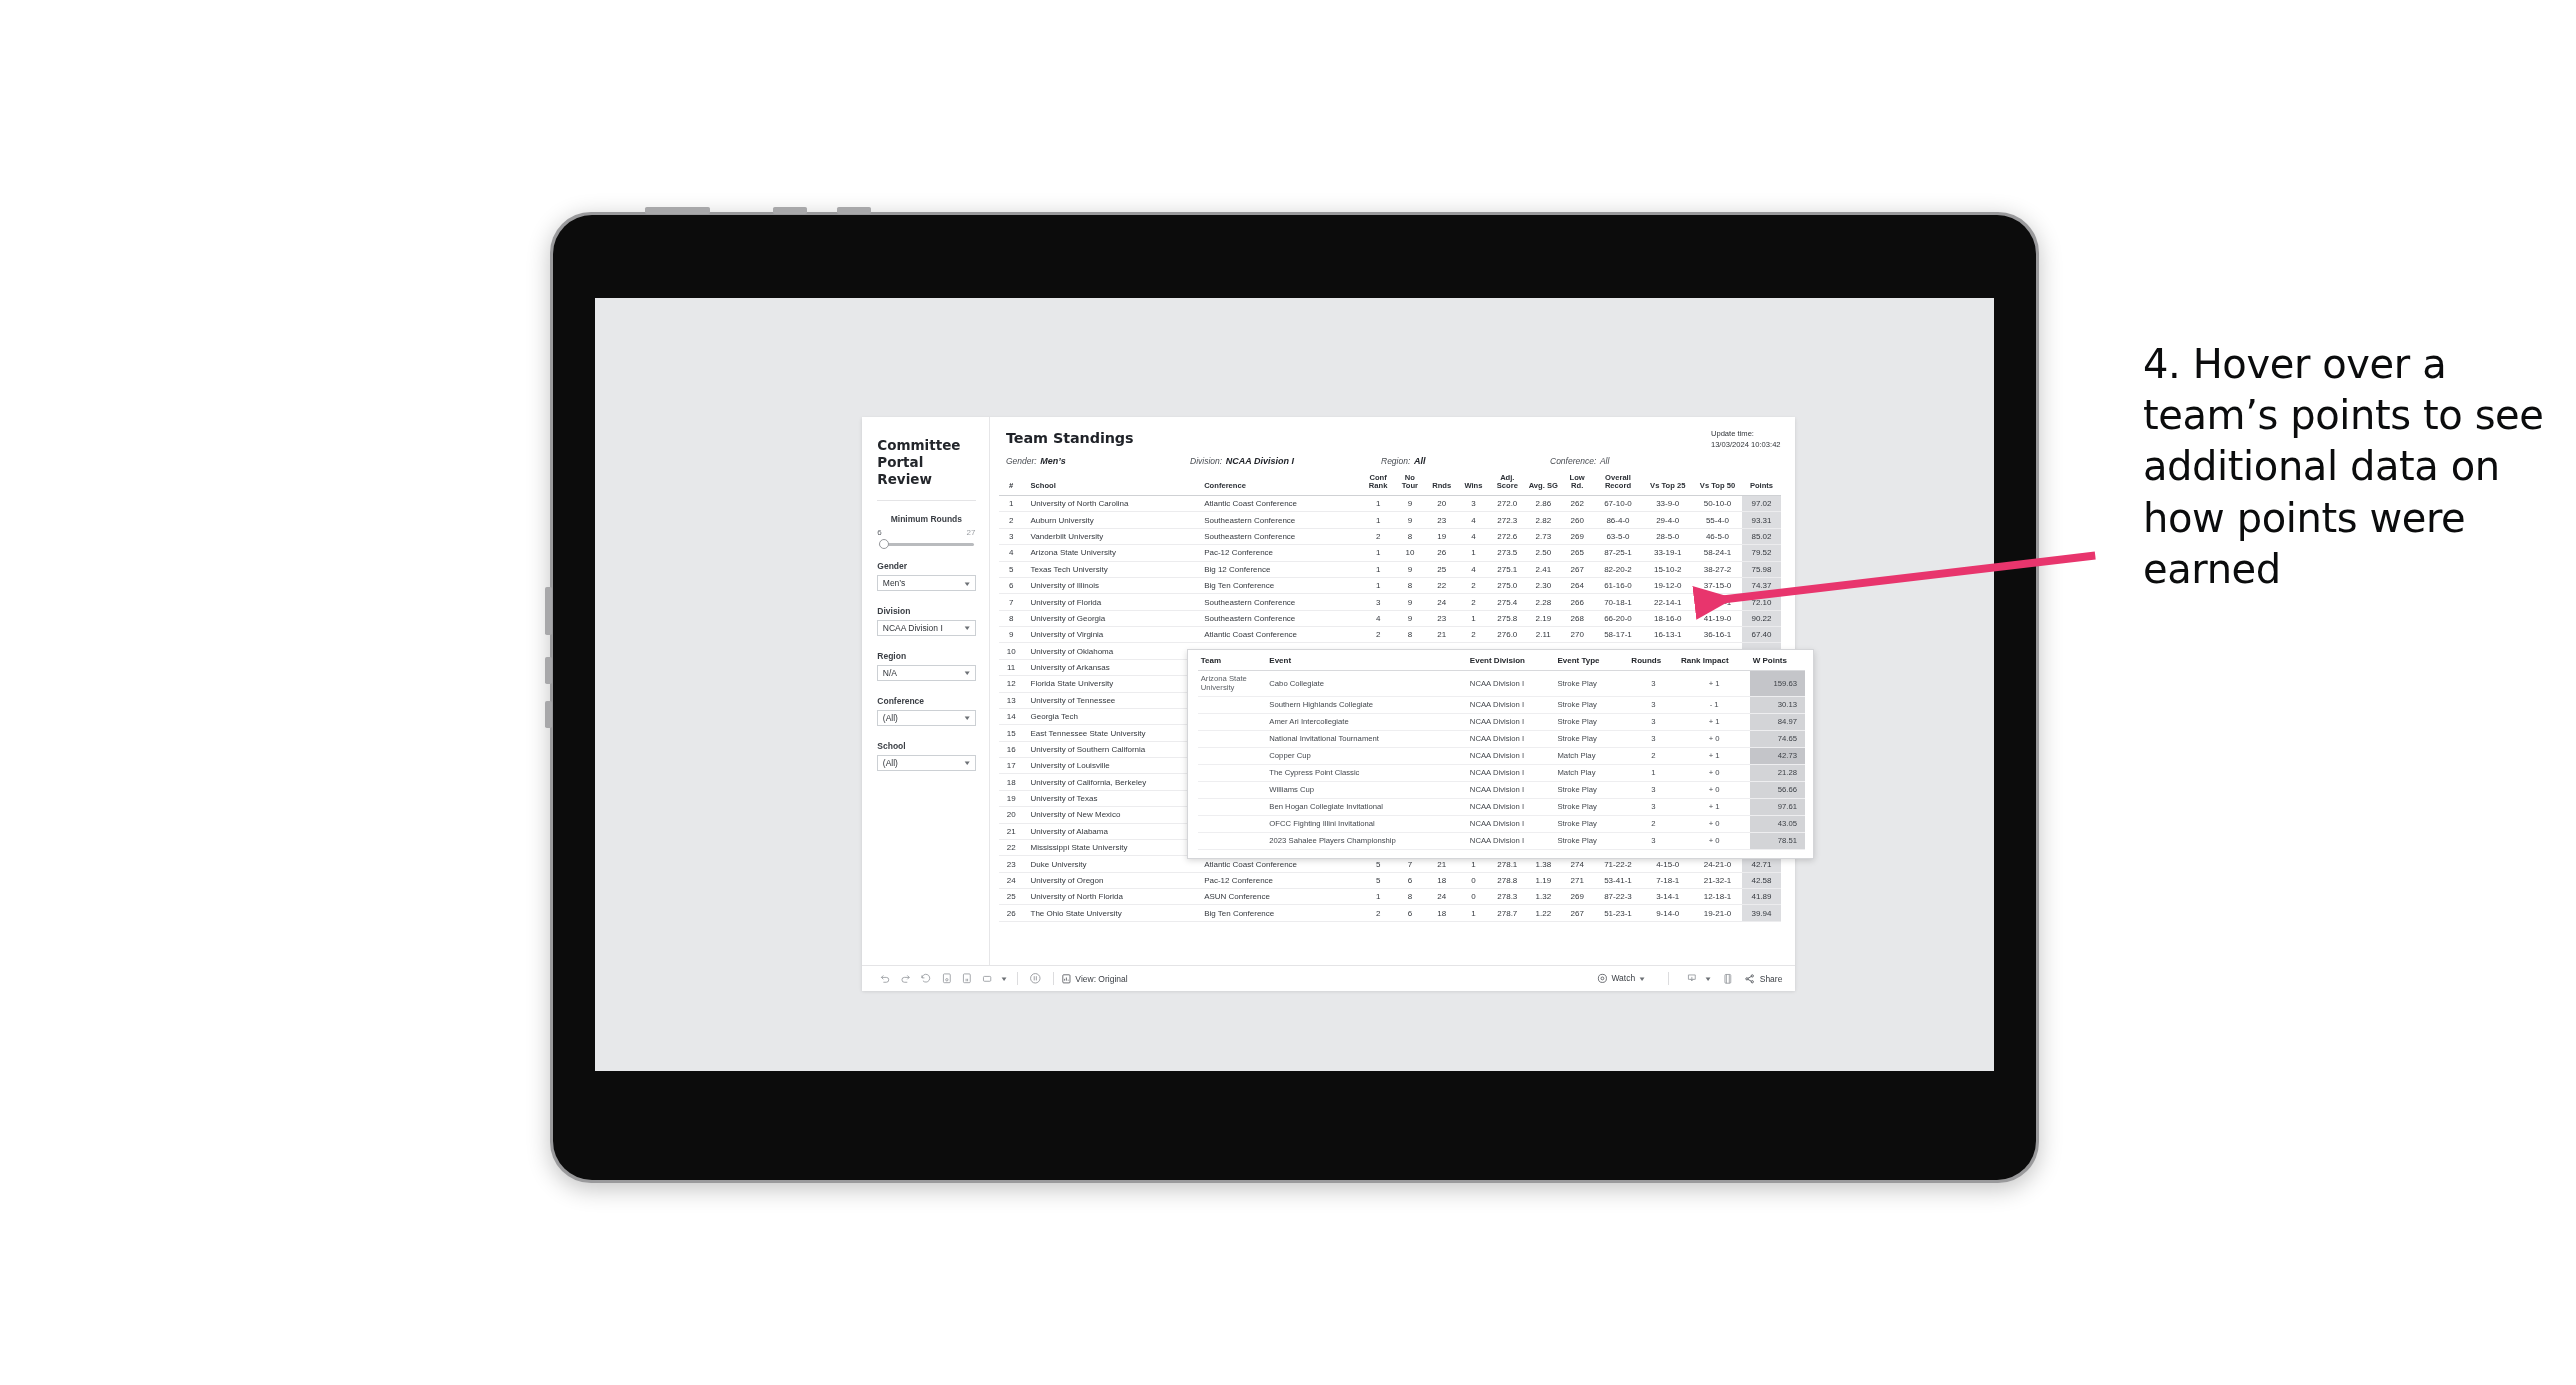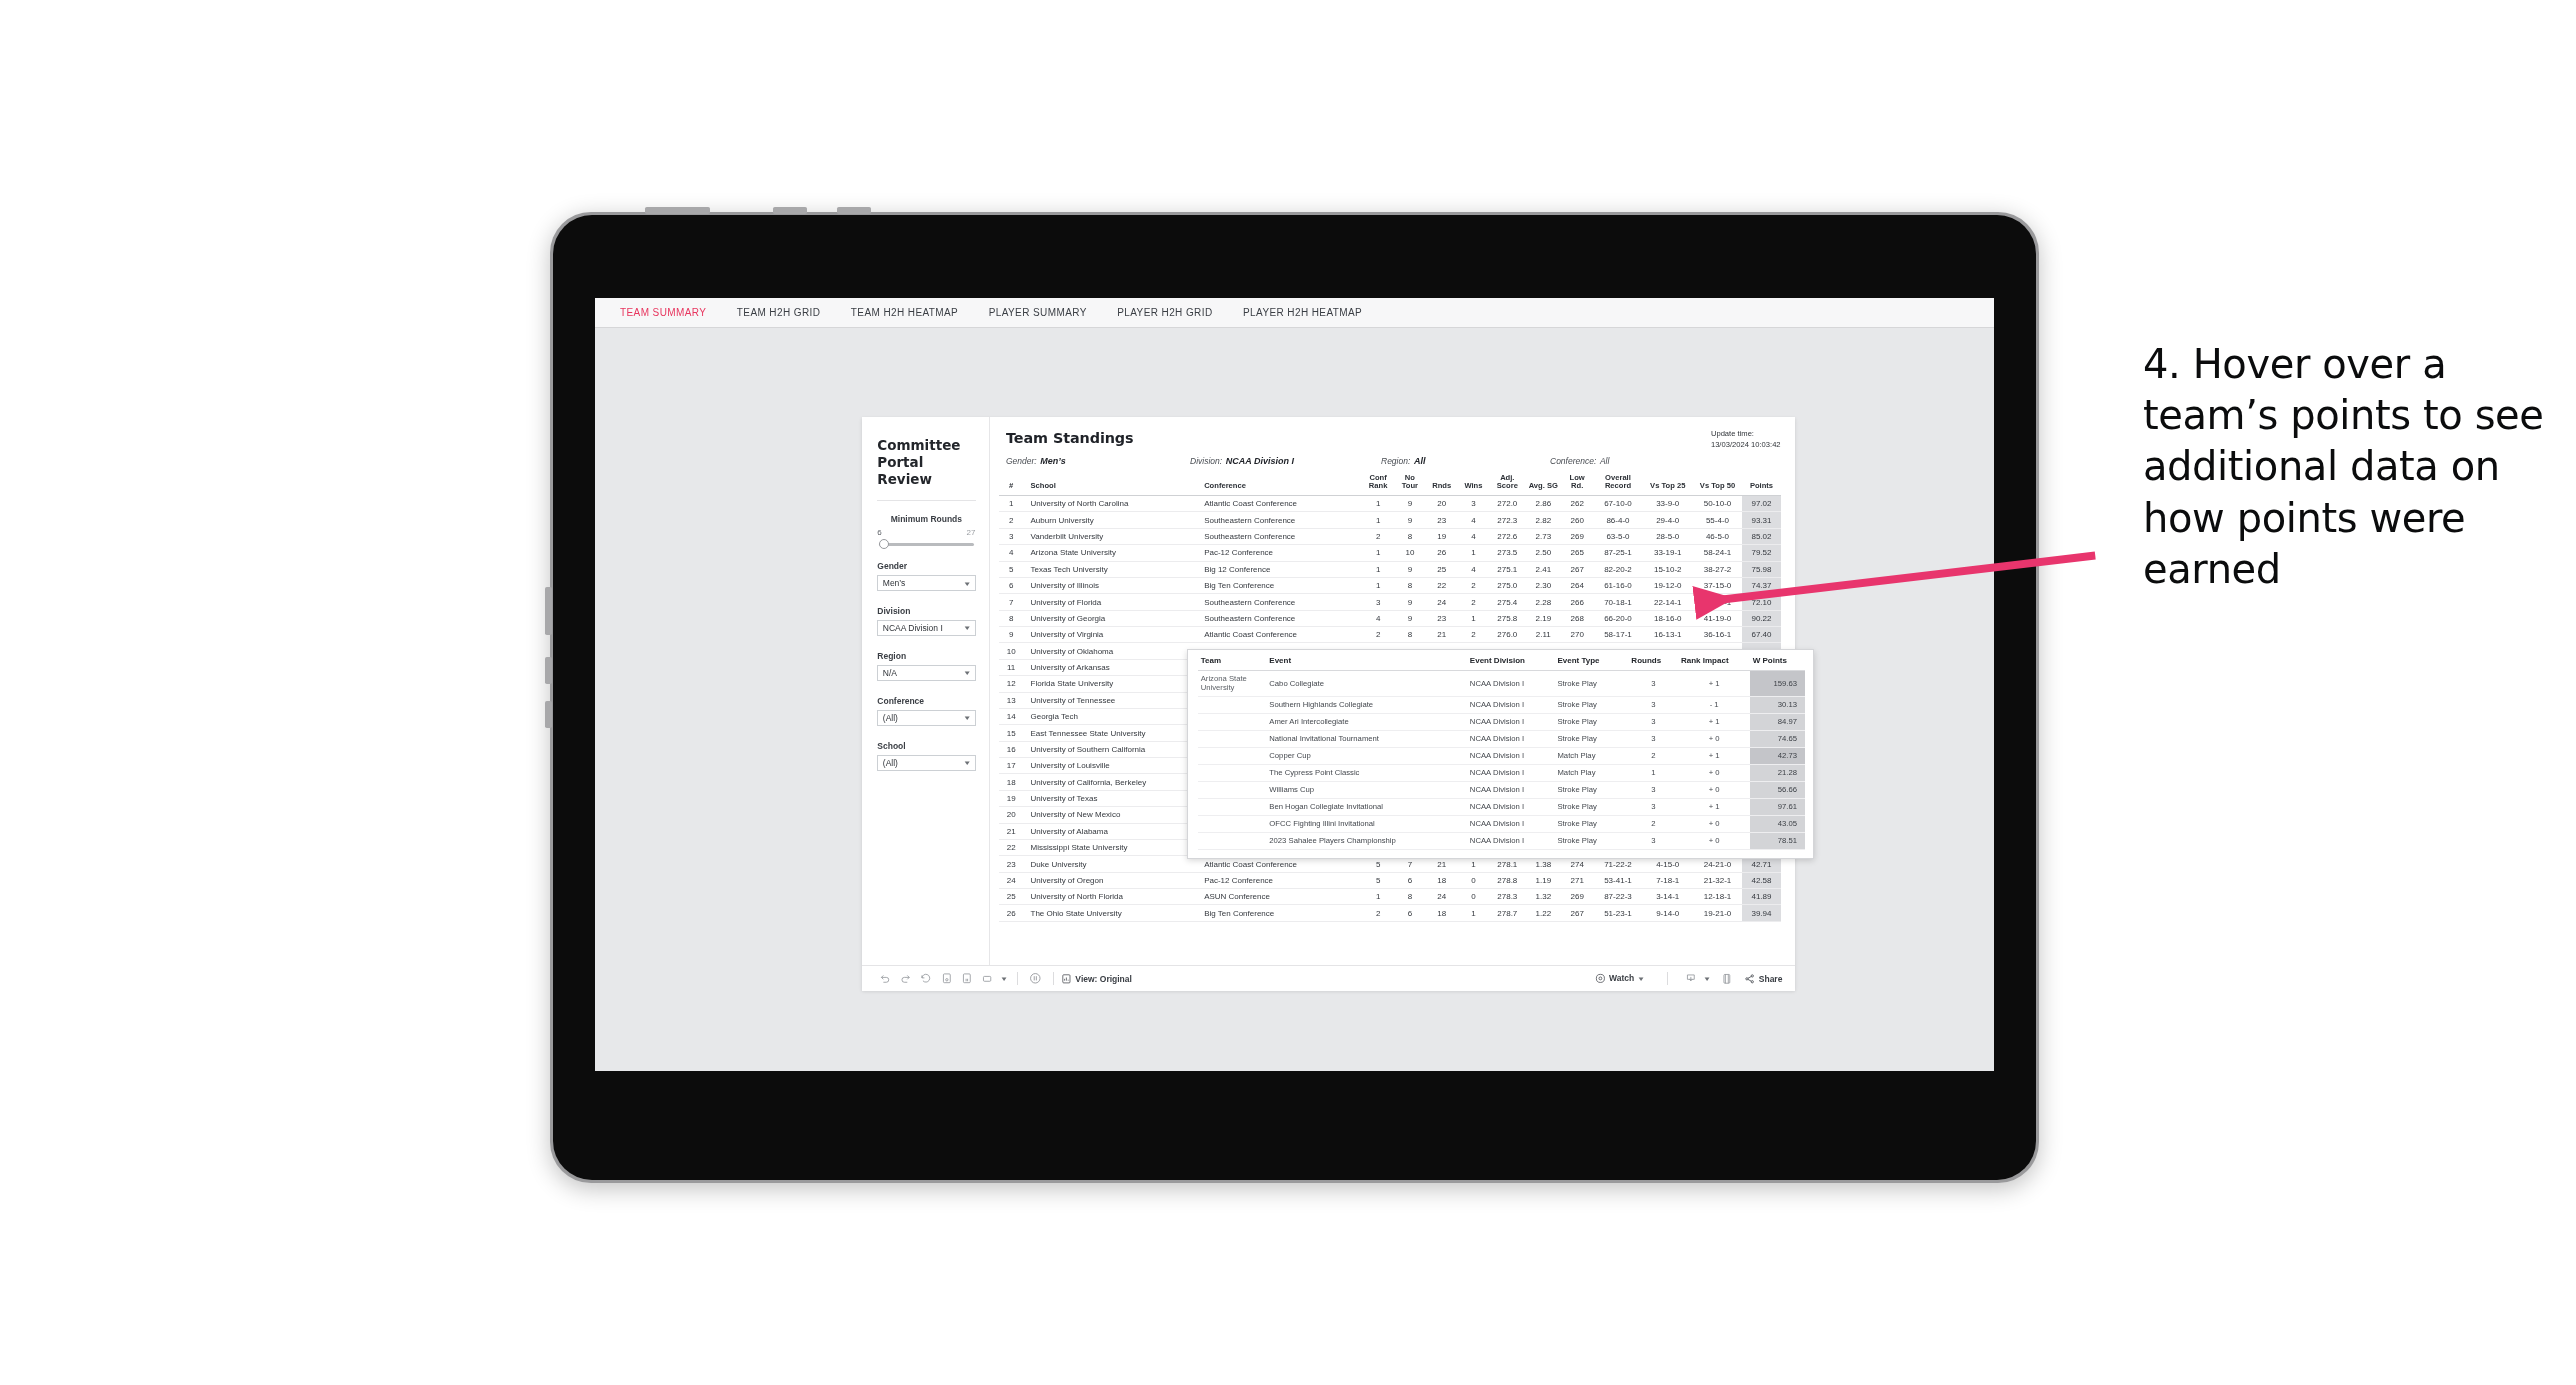--- a/index.html
+++ b/index.html
@@ -231,21 +231,21 @@
     padding: 0 12.6px; background: #ffffff;
   }
   .tb-icon {
     width: 20.6px; height: 17px;
     display: flex; align-items: center; justify-content: center;
     color: #8d9095; cursor: pointer;
   }
   .tb-sep { width: 0.9px; height: 12.6px; background: #dcdcde; margin: 0 7.2px; }
   .tb-text {
     font-size: 8.5px; color: #3a3e44; display: flex;
-    align-items: center; gap: 3.6px; cursor: pointer; font-weight: bold;
+    align-items: center; gap: 3.6px; cursor: pointer;
   }
   .tb-caret { font-size: 6.3px; color: #6d7176; transform: scaleX(1.3); }
   #tb-right { margin-left: auto; display: flex; align-items: center; }
 
   
   #annotation-text {
     position: absolute;
     left: 2143px; top: 339px;
     width: 422px;
     font-family: "DejaVu Sans", sans-serif;
@@ -266,28 +266,20 @@
   <div class="side-btn" id="btn-top-2"></div>
   <div class="side-btn" id="btn-top-3"></div>
   <div class="side-btn" id="btn-left-1"></div>
   <div class="side-btn" id="btn-left-2"></div>
   <div class="side-btn" id="btn-left-3"></div>
 </div>
 
 <div id="app-viewport">
 
 
-  <div id="sub-nav">
-    <div class="sub-tab active">TEAM SUMMARY</div>
-    <div class="sub-tab">TEAM H2H GRID</div>
-    <div class="sub-tab">TEAM H2H HEATMAP</div>
-    <div class="sub-tab">PLAYER SUMMARY</div>
-    <div class="sub-tab">PLAYER H2H GRID</div>
-    <div class="sub-tab">PLAYER H2H HEATMAP</div>
-  </div>
 
   <div id="dashboard-card">
     <div id="dash-body">
 
       <div id="filter-sidebar">
         <div id="portal-title">Committee Portal Review</div>
         <div id="sidebar-rule"></div>
 
         <div>
           <div class="filter-label" id="slider-label">Minimum Rounds</div>

